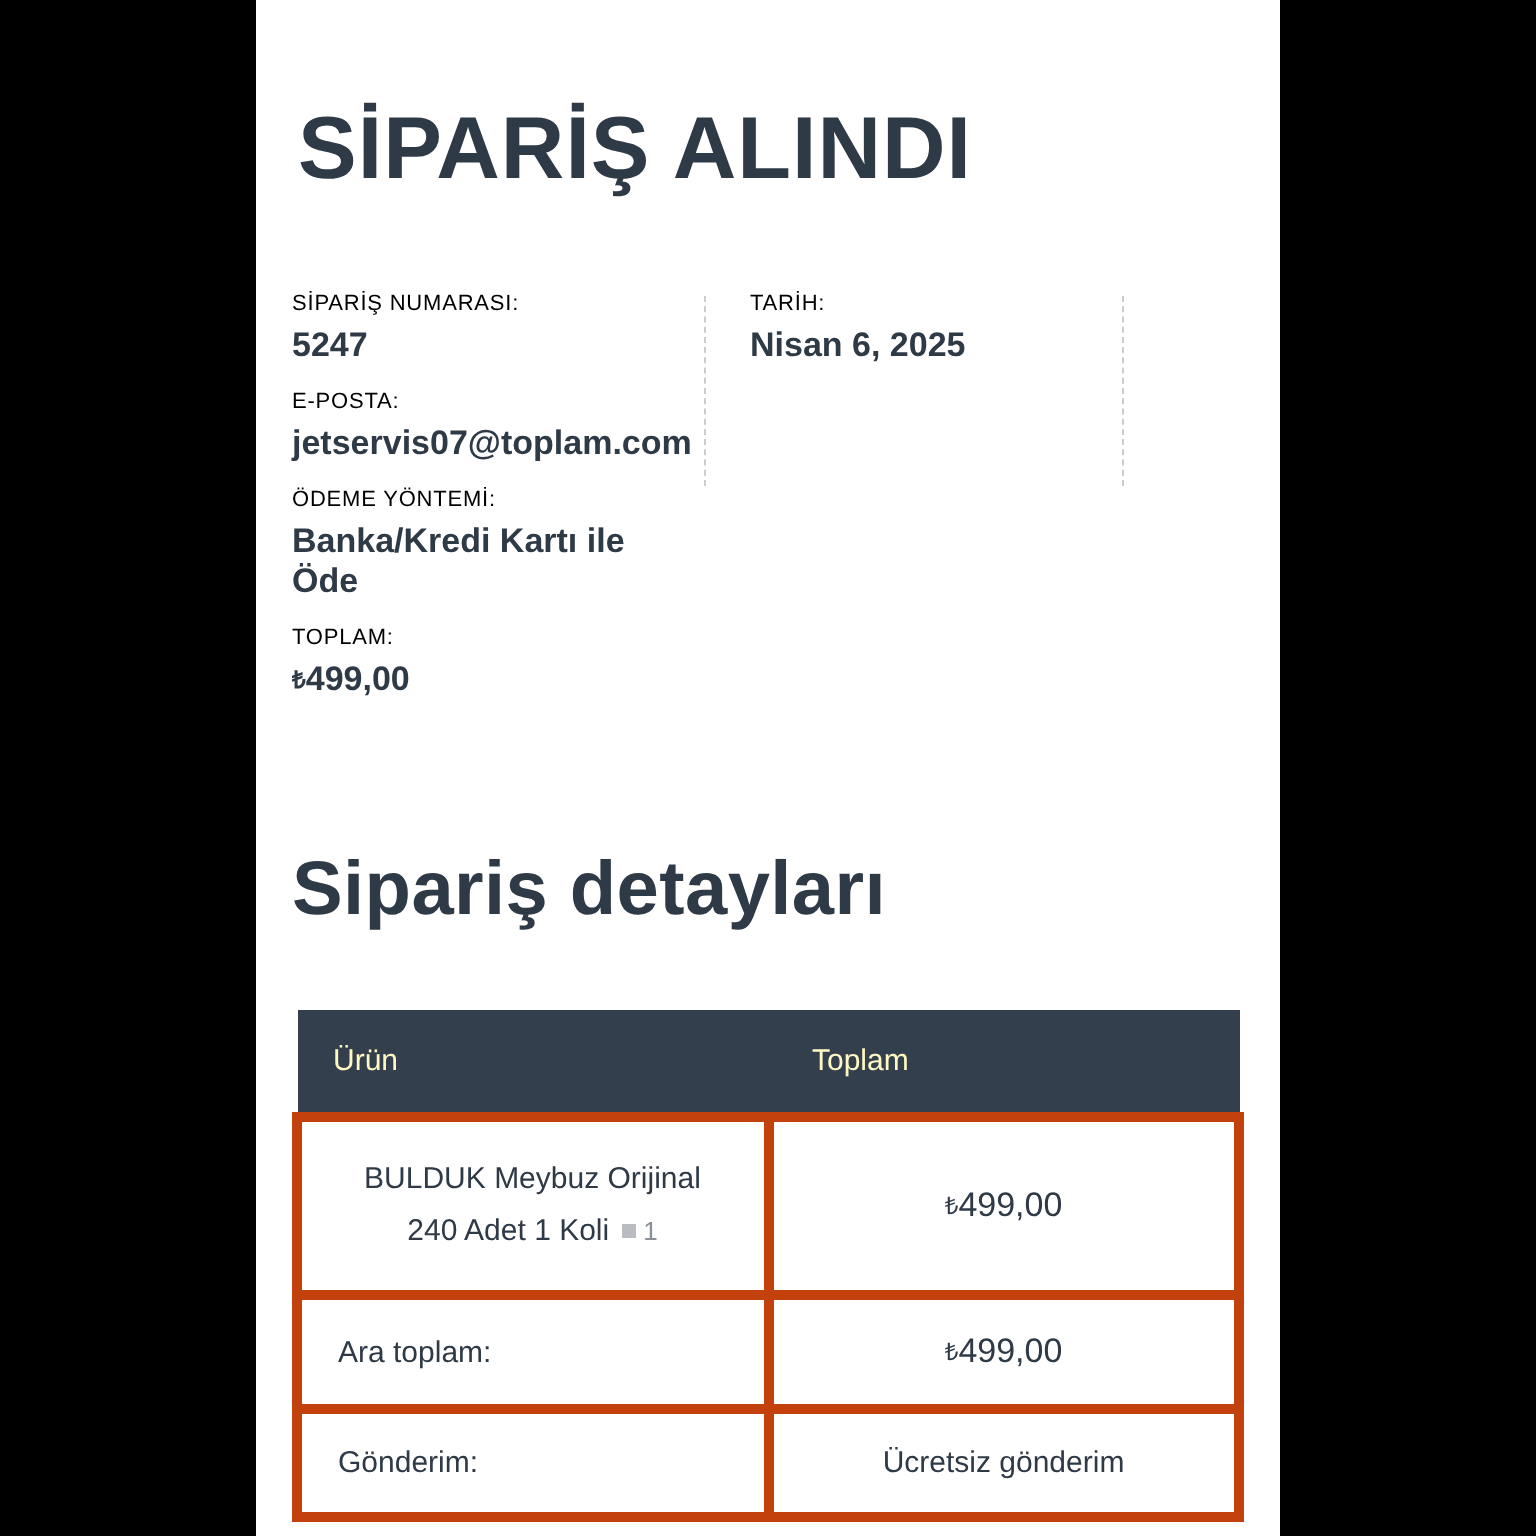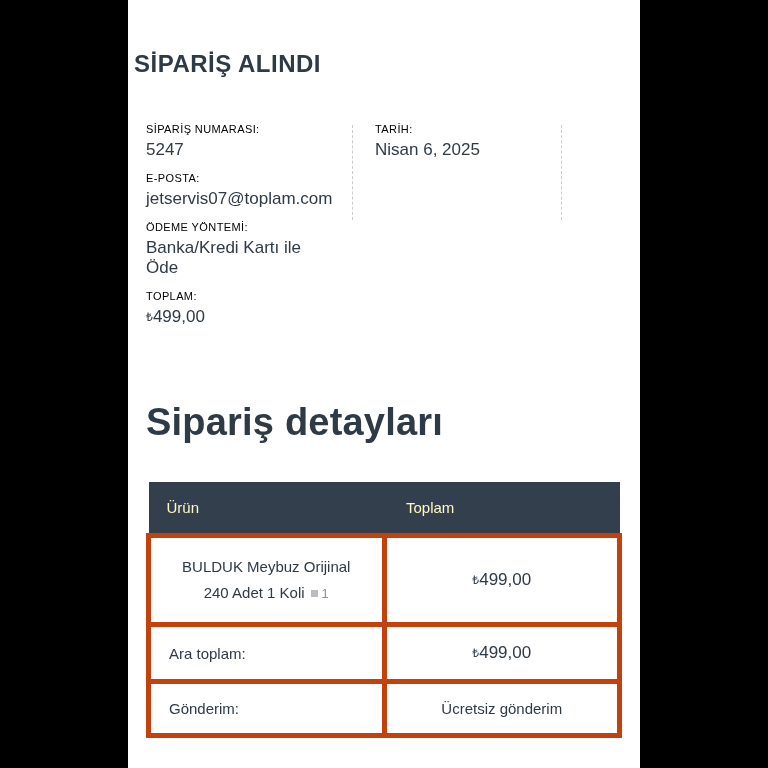--- a/index.html
+++ b/index.html
@@ -20,25 +20,25 @@
   .sheet {
     position: absolute;
     left: 128px;
     top: 0;
     width: 512px;
     height: 768px;
     background: #ffffff;
     overflow: hidden;
   }
   .order-title {
-    font-size: 24px;
+    font-size: 44px;
     font-weight: 700;
     color: #2f3a47;
     letter-spacing: 0.5px;
-    margin: 50px 0 0 6px;
+    margin: 50px 0 0 21px;
     line-height: 1.15;
   }
   .thanks {
     font-size: 15px;
     color: #4c5663;
     margin: 42px 0 0 18px;
     font-weight: 400;
   }
   .meta {
     margin: 45px 0 0 18px;
@@ -58,21 +58,21 @@
     font-size: 11px;
     letter-spacing: 0.4px;
     color: #000000;
     text-transform: uppercase;
     font-weight: 400;
     margin-bottom: 5px;
   }
   .meta-value {
     font-size: 17px;
     color: #2f3a47;
-    font-weight: 400;
+    font-weight: 700;
     margin-bottom: 12px;
   }
   .dashed-sep {
     border-left: 1px dashed #c9ccd1;
     align-self: stretch;
     margin: 2px 22px 2px 0;
   }
   .col-left { width: 180px; }
   .col-mid { width: 160px; }
   .col-right { width: 110px; }

